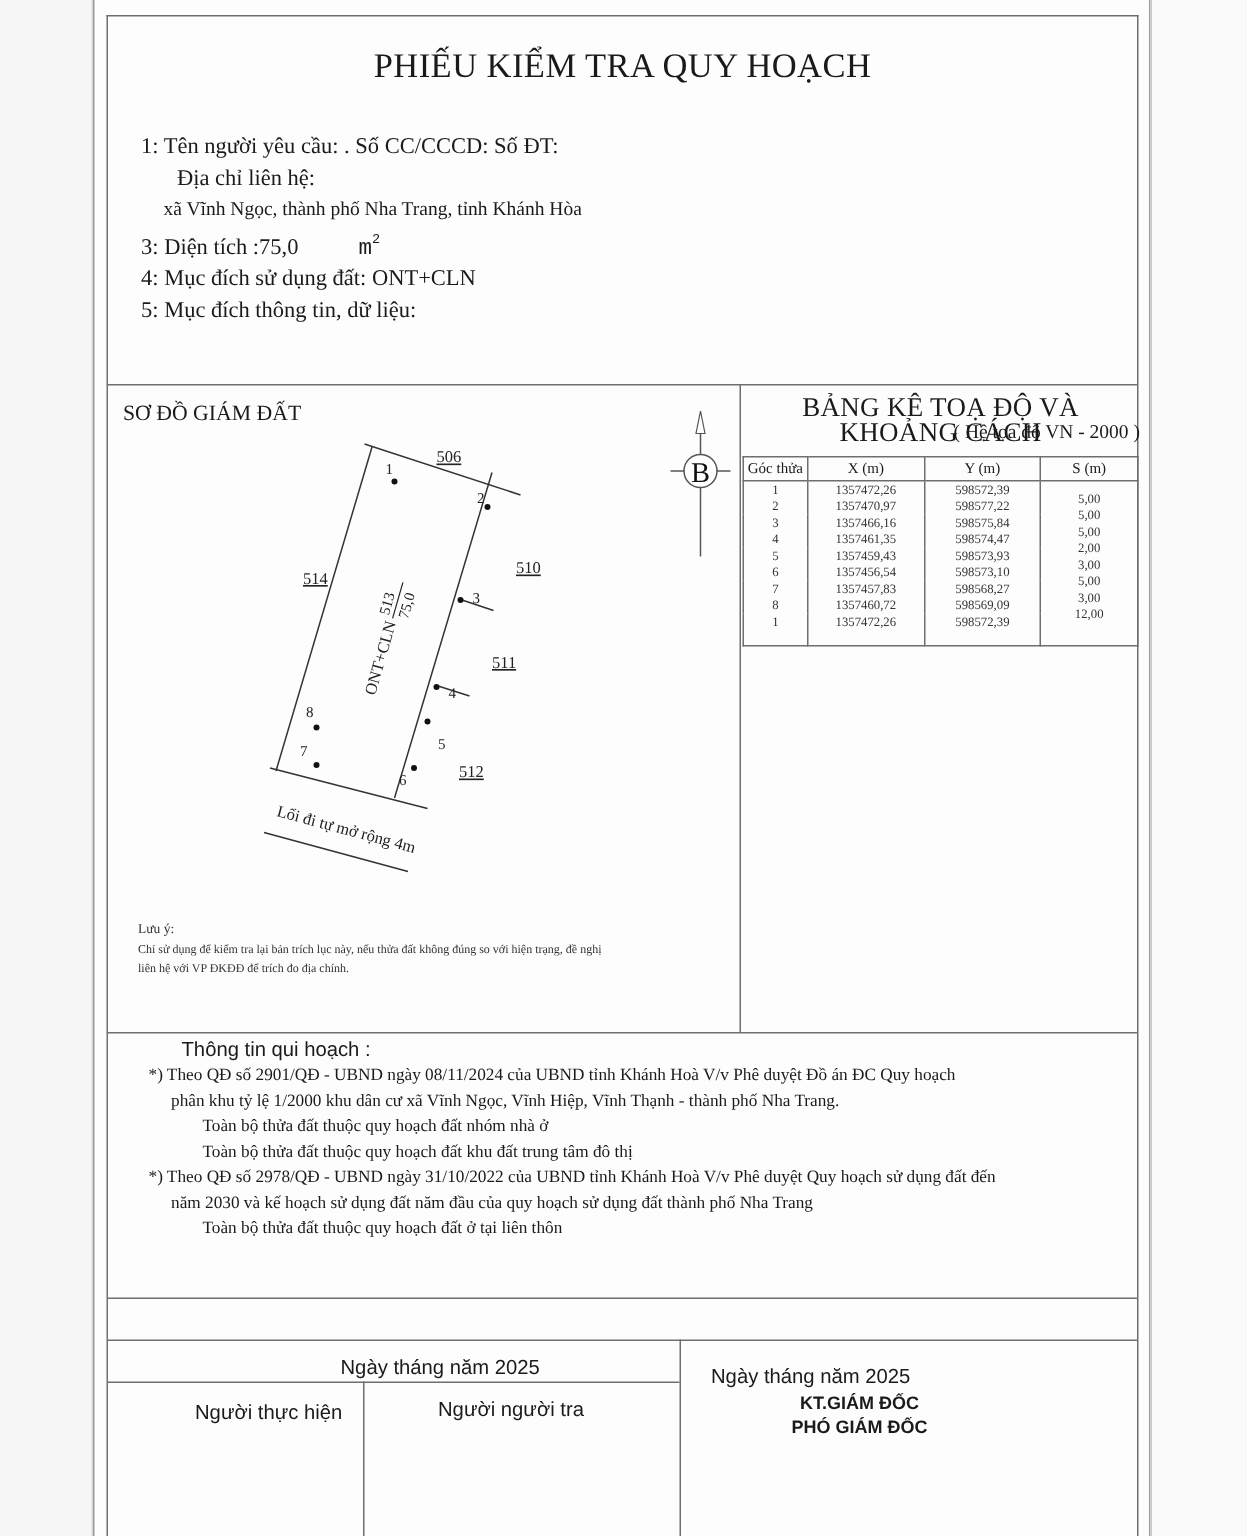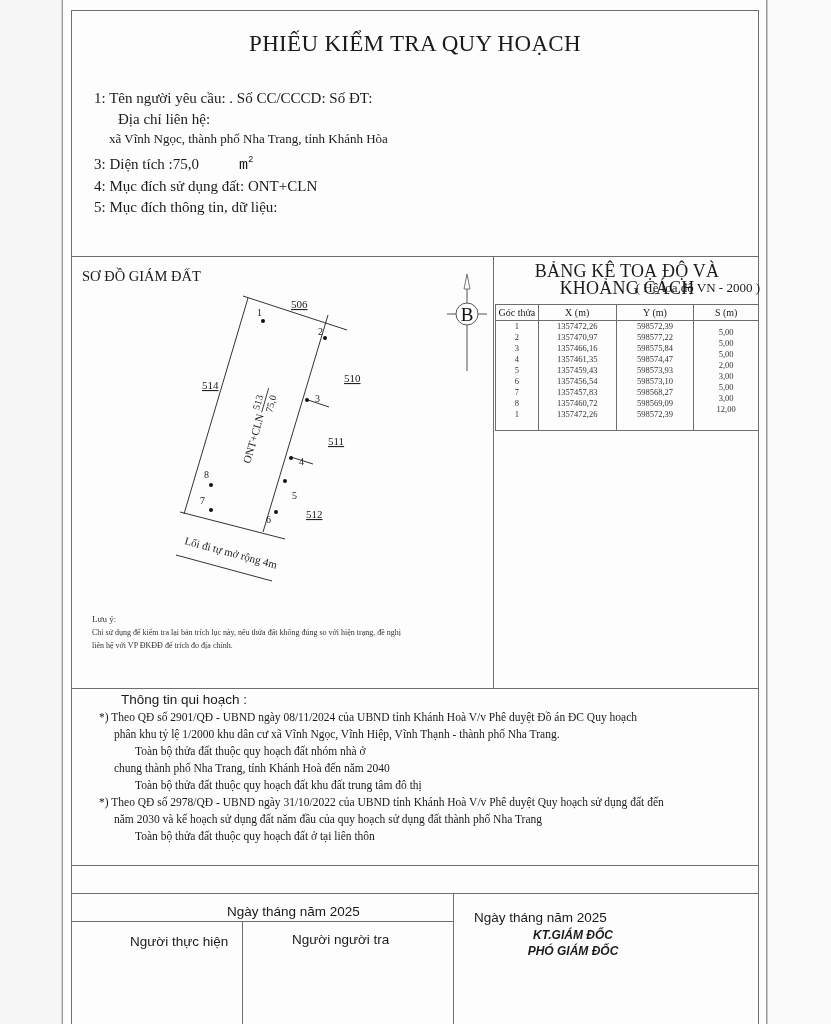--- a/index.html
+++ b/index.html
@@ -44,21 +44,21 @@
   .planning { position: absolute; left: 0; top: 680px; width: 688px; font-size: 11.5px; line-height: 17px; margin-left: 25px; }
   .planning .ph { font-family: "Liberation Sans", sans-serif; font-size: 13.5px; padding-left: 24px; margin-bottom: 1px; }
   .planning .p { padding-left: 2px; }
   .planning .pc { padding-left: 17px; }
   .planning .pr { padding-left: 38px; }
 
   .sign { position: absolute; left: 0; top: 893px; width: 688px; height: 131px; font-family: "Liberation Sans", sans-serif; font-size: 13.5px; }
   .sign .vline { position: absolute; top: 0; bottom: 0; border-left: 1px solid #6e6e6e; }
   .sign .hl { position: absolute; height: 0; border-top: 1px solid #6e6e6e; }
   .sign .t { position: absolute; white-space: nowrap; }
-  .sign .b { font-weight: bold; font-size: 12px; font-style: italic; }
+  .sign .b { font-weight: bold; font-size: 12px; }
 </style>
 </head>
 <body>
 
 <div class="sheet-bg-left"></div>
 <div class="sheet-outer"></div>
 <div class="sheet-bg-right"></div>
 
 <div class="frame">
   <div class="title">PHIẾU KIỂM TRA QUY HOẠCH</div>
@@ -226,21 +226,20 @@
   <div class="hr" style="top:677px"></div>
 
   <div class="planning">
     <div class="ph">Thông tin qui hoạch :</div>
     <div>
       <div class="p">*) Theo QĐ số 2901/QĐ - UBND ngày 08/11/2024 của UBND tỉnh Khánh Hoà V/v Phê duyệt Đồ án ĐC Quy hoạch</div>
       <div class="pc">phân khu tỷ lệ 1/2000 khu dân cư xã Vĩnh Ngọc, Vĩnh Hiệp, Vĩnh Thạnh - thành phố Nha Trang.</div>
       <div class="pr">Toàn bộ thửa đất thuộc quy hoạch đất nhóm nhà ở</div>
     </div>
     <div>
-      <div class="pc">chung thành phố Nha Trang, tỉnh Khánh Hoà đến năm 2040</div>
       <div class="pr">Toàn bộ thửa đất thuộc quy hoạch đất khu đất trung tâm đô thị</div>
     </div>
     <div>
       <div class="p">*) Theo QĐ số 2978/QĐ - UBND ngày 31/10/2022 của UBND tỉnh Khánh Hoà V/v Phê duyệt Quy hoạch sử dụng đất đến</div>
       <div class="pc">năm 2030 và kế hoạch sử dụng đất năm đầu của quy hoạch sử dụng đất thành phố Nha Trang</div>
       <div class="pr">Toàn bộ thửa đất thuộc quy hoạch đất ở tại liên thôn</div>
     </div>
   </div>
 
   <div class="hr" style="top:854px"></div>

